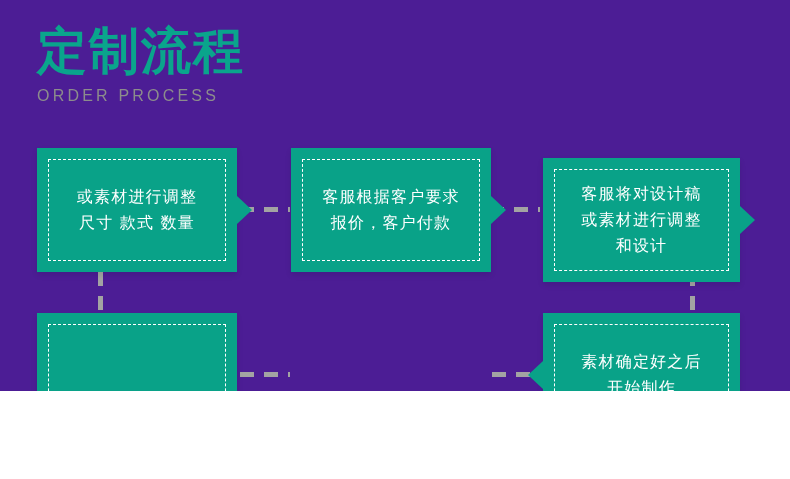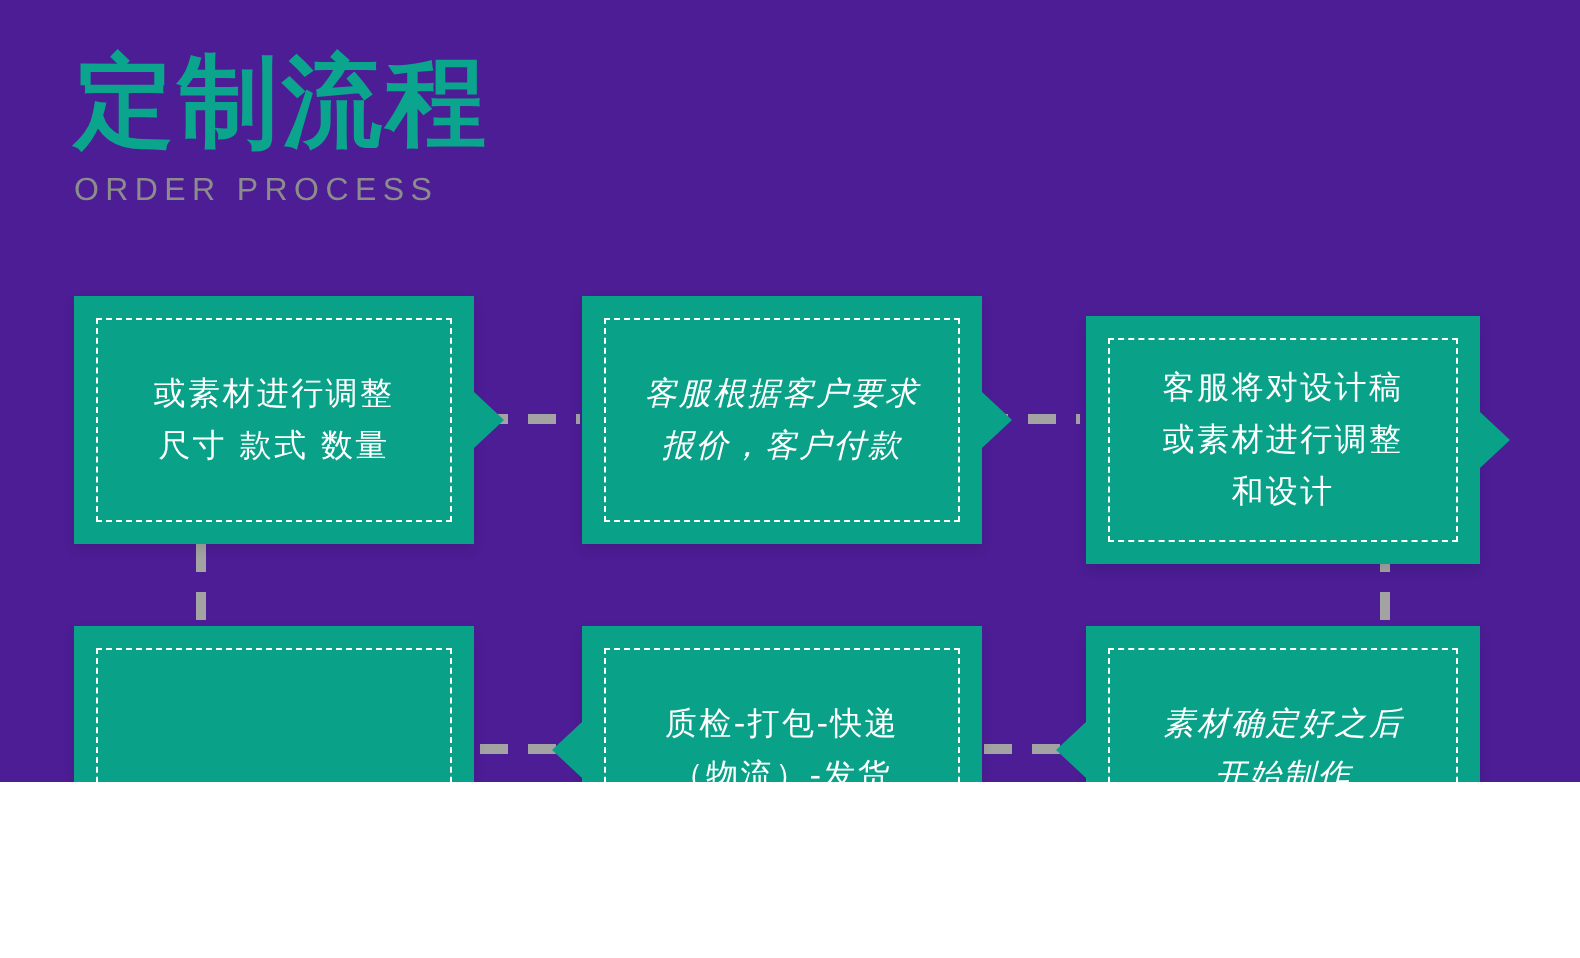--- a/index.html
+++ b/index.html
@@ -132,46 +132,40 @@
   <div class="conn-h" style="left:240px; top:372px; width:50px;"></div>
   <div class="conn-v" style="left:98px; top:272px; height:41px;"></div>
 
   <div class="box" style="left:37px; top:148px; width:200px; height:124px;">
     <div class="inner-dash"></div>
     <div class="box-text">或素材进行调整
 尺寸 款式 数量</div>
     <div class="arrow-right"></div>
   </div>
 
-  <div class="box" style="left:291px; top:148px; width:200px; height:124px;font-style:italic;">
+  <div class="box" style="left:291px; top:148px; width:200px; height:124px;">
     <div class="inner-dash"></div>
     <div class="box-text">客服根据客户要求
 报价，客户付款</div>
     <div class="arrow-right"></div>
   </div>
 
   <div class="box" style="left:543px; top:148px; width:197px; height:124px;margin-top:10px;">
     <div class="inner-dash"></div>
     <div class="box-text">客服将对设计稿
 或素材进行调整
 和设计</div>
     <div class="arrow-right"></div>
   </div>
 
-  <div class="box" style="left:543px; top:313px; width:197px; height:124px;font-style:italic;">
+  <div class="box" style="left:543px; top:313px; width:197px; height:124px;">
     <div class="inner-dash"></div>
     <div class="box-text">素材确定好之后
 开始制作</div>
     <div class="arrow-left"></div>
   </div>
 
-  <div class="box" style="left:291px; top:313px; width:200px; height:124px;">
-    <div class="inner-dash"></div>
-    <div class="box-text">质检-打包-快递
-（物流）-发货</div>
-    <div class="arrow-left"></div>
-  </div>
 
   <div class="box" style="left:37px; top:313px; width:200px; height:124px;">
     <div class="inner-dash"></div>
   </div>
 
 </div>
 
 </body></html>

